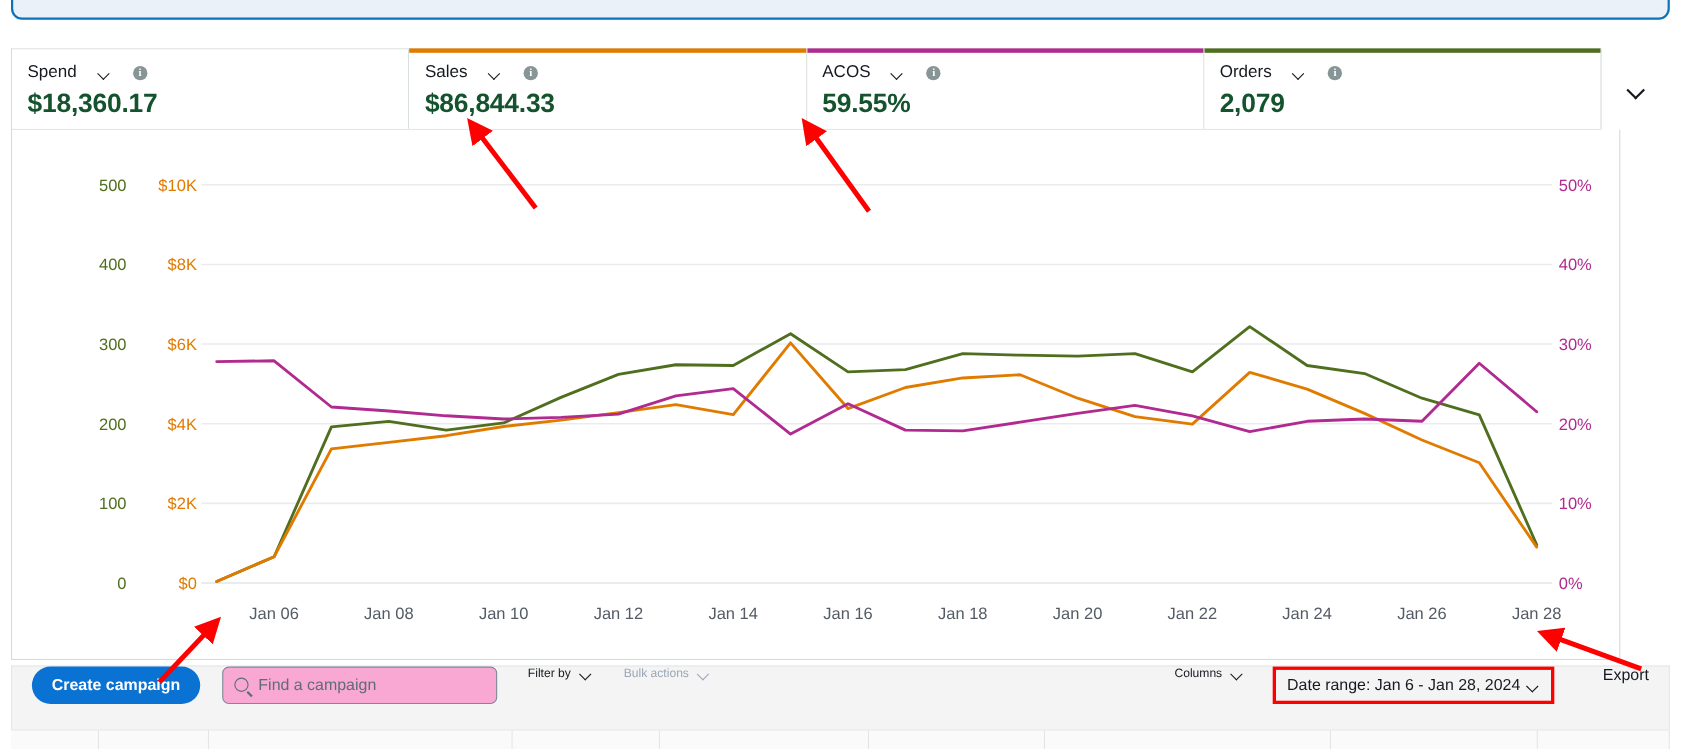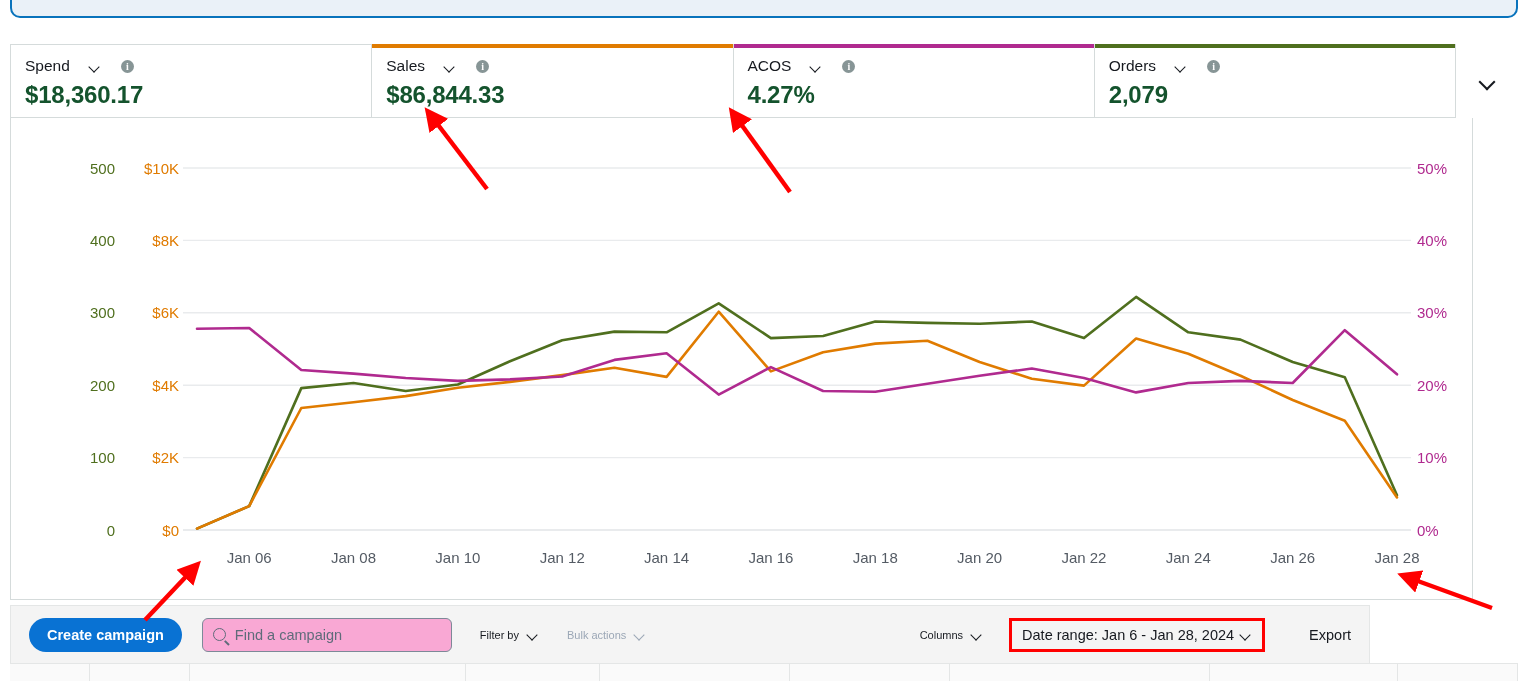--- a/index.html
+++ b/index.html
@@ -83,24 +83,24 @@
 
   
   .chart-panel {
     position: absolute; left: 10px; top: 118px; width: 1463px; height: 482px;
     border: 1px solid #d5dbdb; border-top: none; background: #fff;
   }
   .chart-svg { display: block; }
 
   
   .toolbar {
-    position: absolute; left: 10px; top: 605px; width: 1360px; height: 58px;
+    position: absolute; left: 10px; top: 605px; width: 1508px; height: 58px;
     background: #f4f4f4;
     border: 1px solid #e4e6e6; border-bottom: none;
-    display: flex; align-items: center;
+    display: flex; align-items: flex-start;
     padding: 0 18px;
   }
   .btn-primary {
     height: 34px; padding: 0 18px;
     background: #0972d3; color: #fff;
     border: none; border-radius: 17px;
     font-size: 14.5px; font-weight: bold;
     font-family: "Liberation Sans", sans-serif;
     cursor: pointer; white-space: nowrap;
   }
@@ -191,21 +191,21 @@
         <div class="metric-value">$86,844.33</div>
       </div>
 
       <div class="metric-card">
         <div class="accent" style="background:#b02a8f"></div>
         <div class="metric-head">
           <span class="metric-label">ACOS</span>
           <span class="chev"></span>
           <span class="info-dot">i</span>
         </div>
-        <div class="metric-value">4.27%</div>
+        <div class="metric-value">59.55%</div>
       </div>
 
       <div class="metric-card">
         <div class="accent" style="background:#4f6f1e"></div>
         <div class="metric-head">
           <span class="metric-label">Orders</span>
           <span class="chev"></span>
           <span class="info-dot">i</span>
         </div>
         <div class="metric-value">2,079</div>

